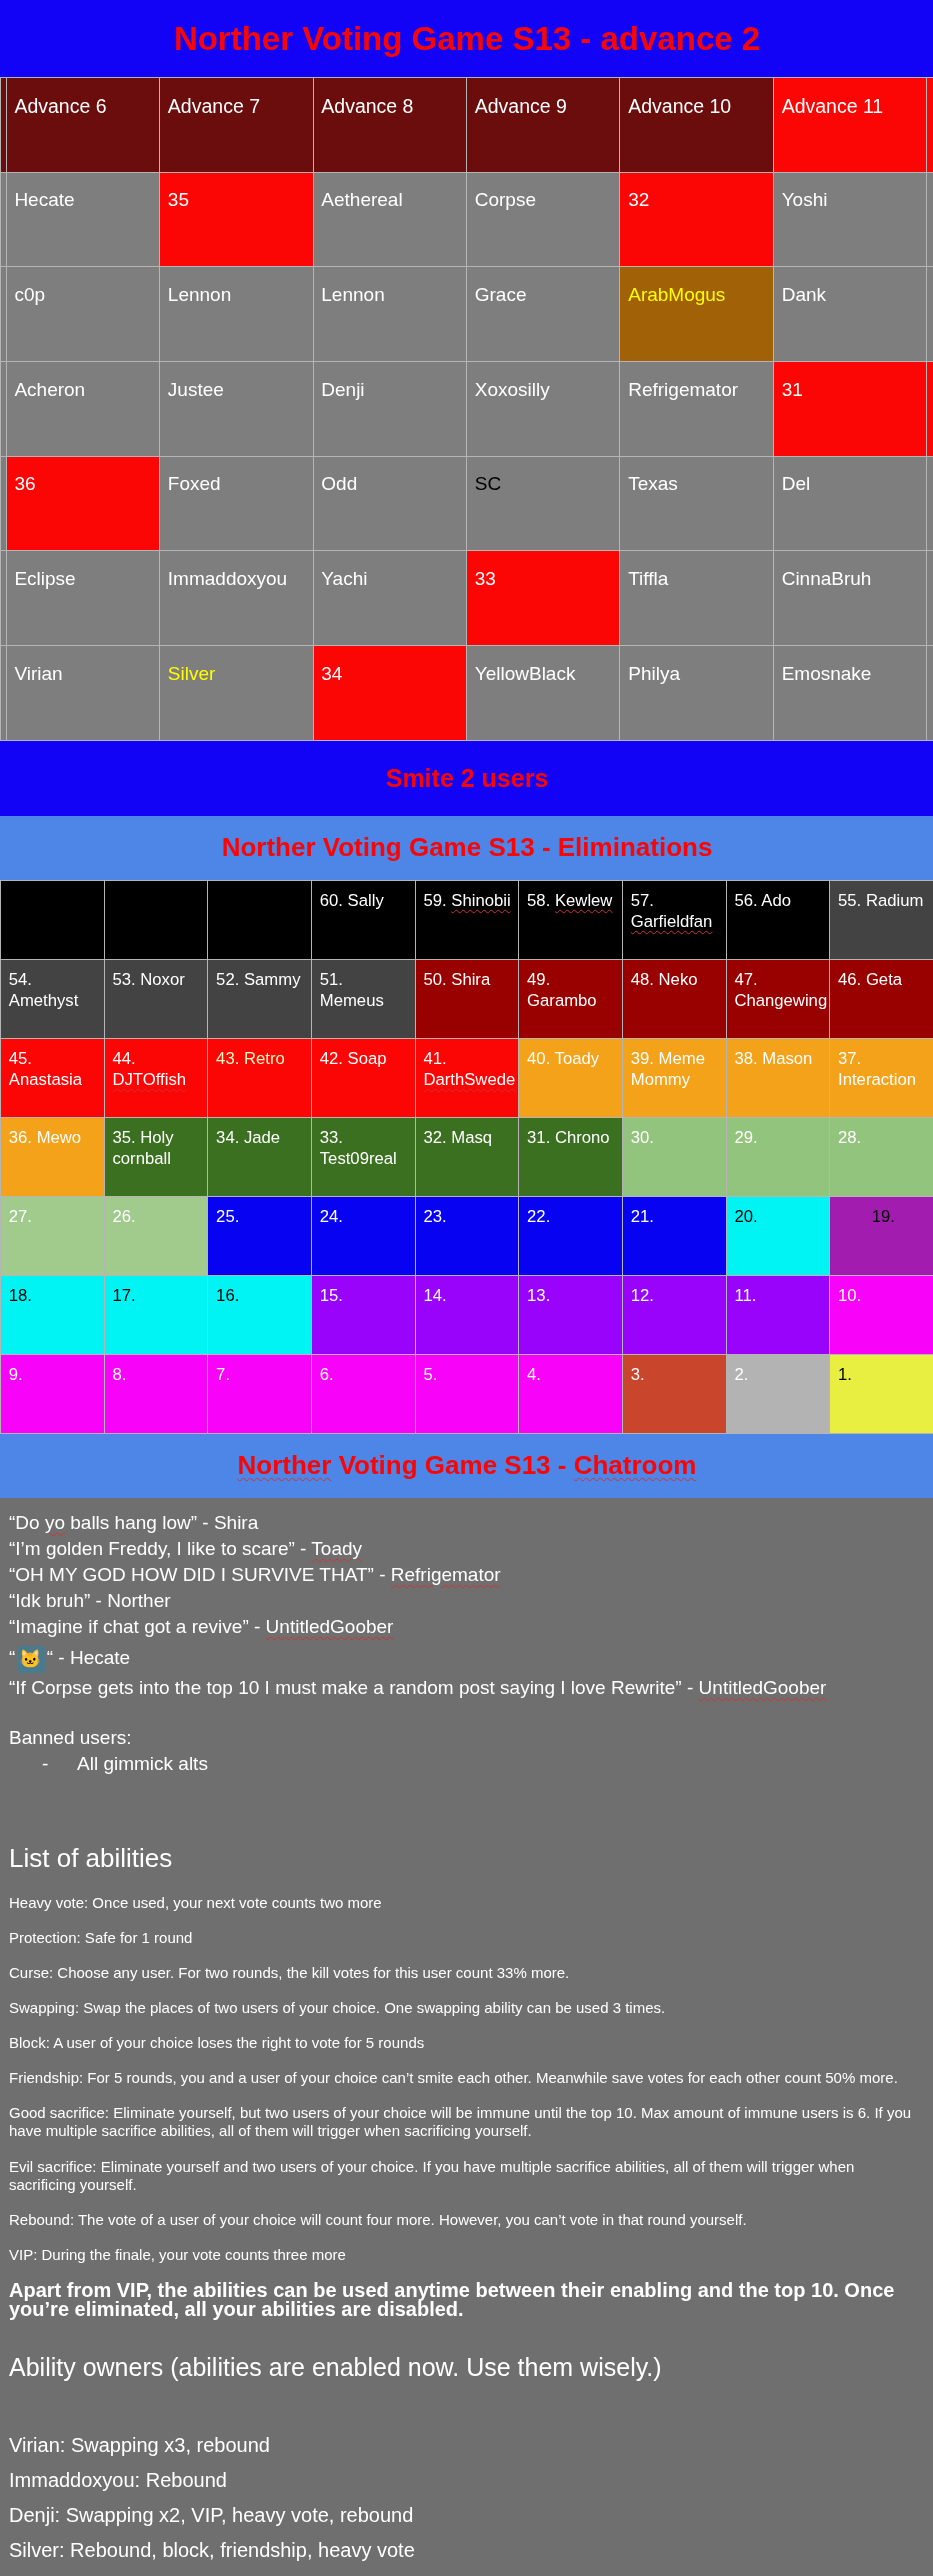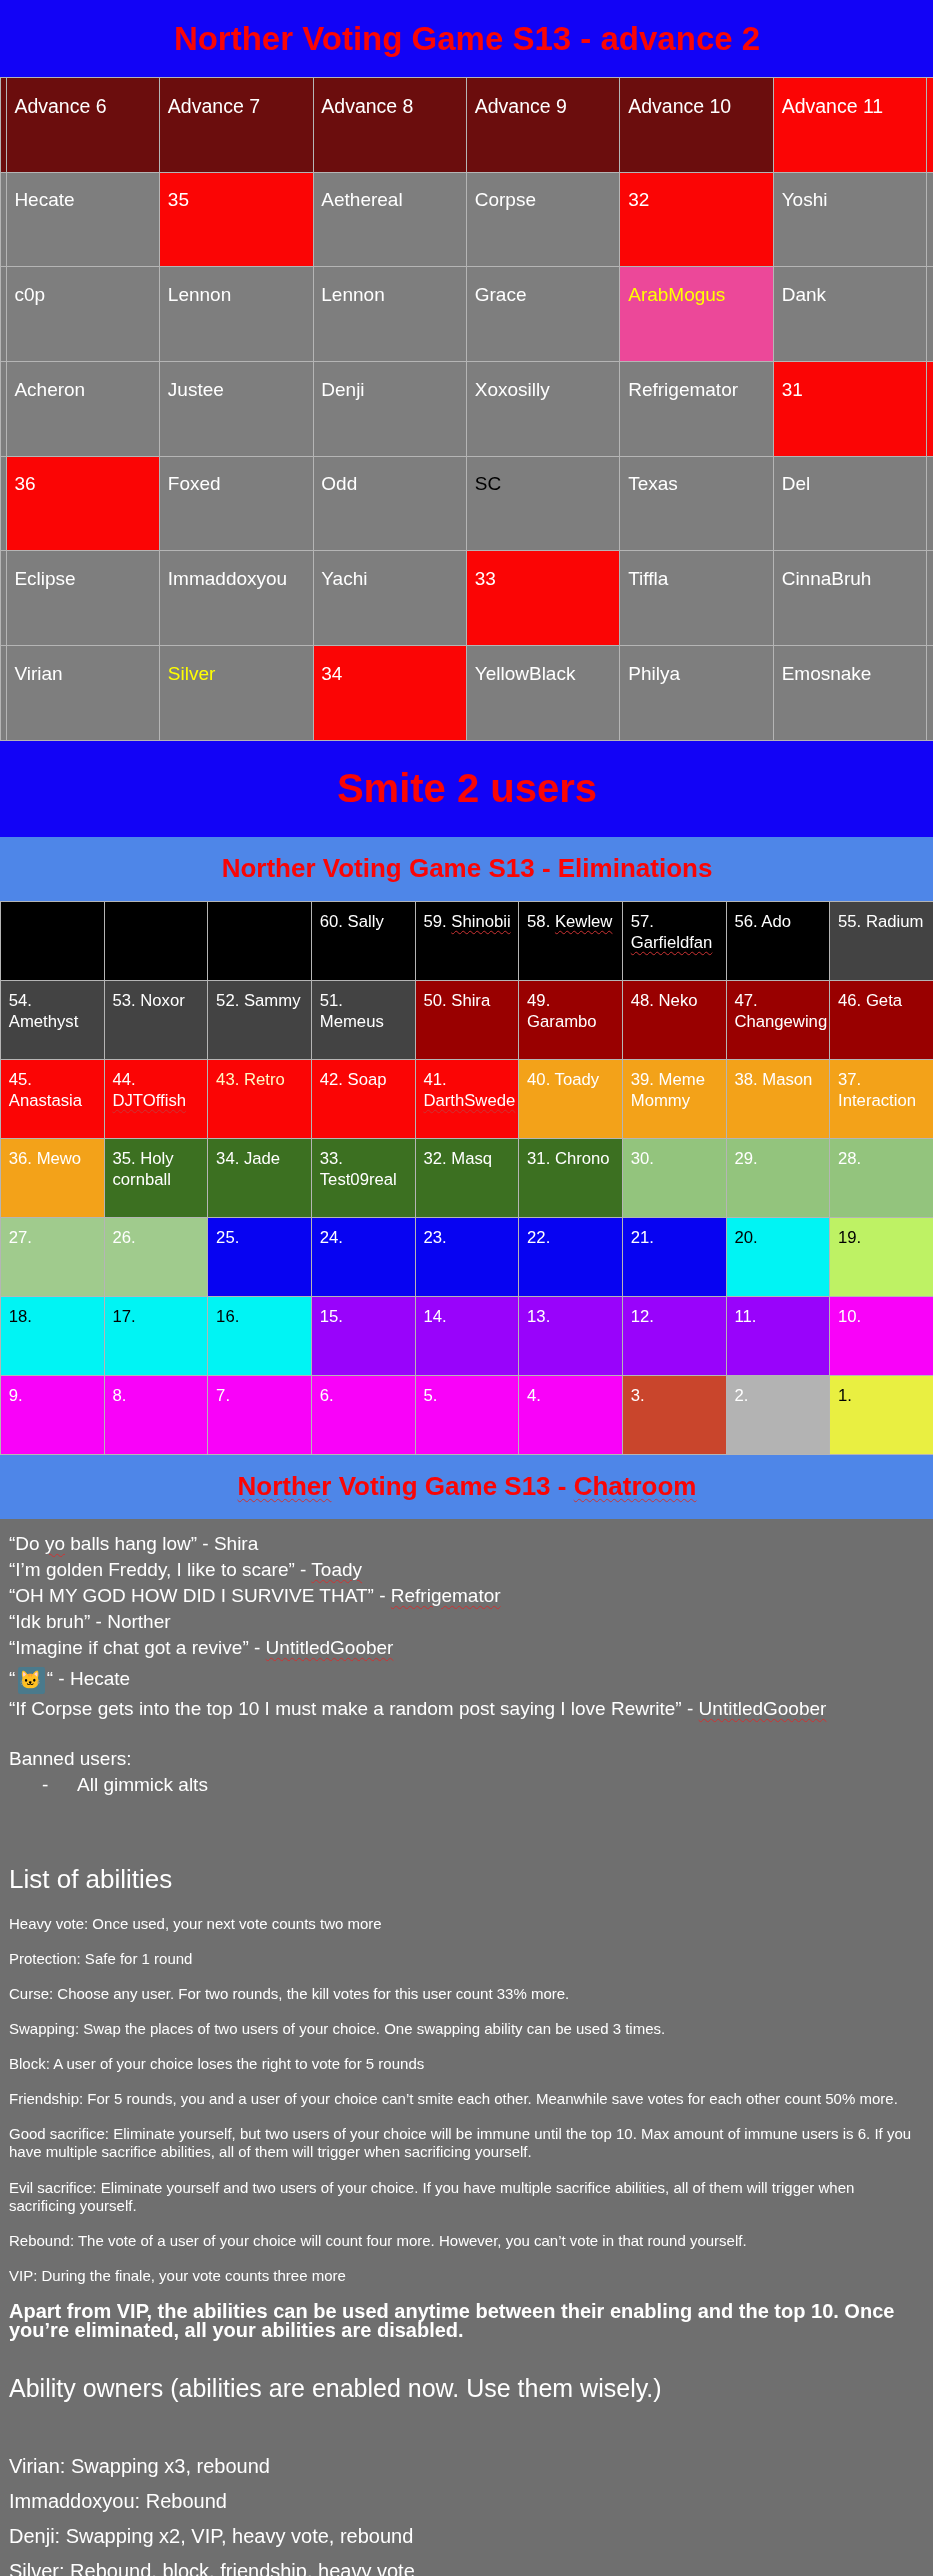--- a/index.html
+++ b/index.html
@@ -13,21 +13,21 @@
   .banner{
     width:100%;
     display:flex;align-items:center;justify-content:center;
     font-weight:bold;
     text-align:center;
   }
   .banner-blue{background:#1203f6;}
   .banner-cornflower{background:#4e86e8;}
   .banner-text{color:#fa0505;}
   .banner-top{height:77px;font-size:33px;}
-  .banner-smite{height:96px;font-size:40px;}
+  .banner-smite{height:75px;font-size:25px;}
   .banner-sub{height:64px;font-size:26px;}
   table{border-collapse:collapse;table-layout:fixed;width:934px;}
   td,th{
     border:1.1px solid #b5b5b5;
     vertical-align:top;
     overflow:hidden;
     font-weight:normal;
     text-align:left;
   }
   .adv-table td,.adv-table th{
@@ -119,21 +119,21 @@
         <td style="background: rgb(251, 5, 5); color: rgb(255, 255, 255);">32</td>
         <td style="background: rgb(126, 126, 126); color: rgb(255, 255, 255);">Yoshi</td>
         <td style="background: rgb(126, 126, 126);"></td>
       </tr>
       <tr>
         <td style="background: rgb(126, 126, 126);"></td>
         <td style="background: rgb(126, 126, 126); color: rgb(255, 255, 255);">c0p</td>
         <td style="background: rgb(126, 126, 126); color: rgb(255, 255, 255);">Lennon</td>
         <td style="background: rgb(126, 126, 126); color: rgb(255, 255, 255);">Lennon</td>
         <td style="background: rgb(126, 126, 126); color: rgb(255, 255, 255);">Grace</td>
-        <td style="background: #ec4899; color: rgb(255, 255, 0);">ArabMogus</td>
+        <td style="background: #a16207; color: rgb(255, 255, 0);">ArabMogus</td>
         <td style="background: rgb(126, 126, 126); color: rgb(255, 255, 255);">Dank</td>
         <td style="background: rgb(126, 126, 126);"></td>
       </tr>
       <tr>
         <td style="background: rgb(126, 126, 126);"></td>
         <td style="background: rgb(126, 126, 126); color: rgb(255, 255, 255);">Acheron</td>
         <td style="background: rgb(126, 126, 126); color: rgb(255, 255, 255);">Justee</td>
         <td style="background: rgb(126, 126, 126); color: rgb(255, 255, 255);">Denji</td>
         <td style="background: rgb(126, 126, 126); color: rgb(255, 255, 255);">Xoxosilly</td>
         <td style="background: rgb(126, 126, 126); color: rgb(255, 255, 255);">Refrigemator</td>
@@ -240,21 +240,21 @@
       </tr>
       <tr>
         <td style="background: rgb(160, 203, 141); color: rgb(255, 255, 255);"><span>27.</span></td>
         <td style="background: rgb(160, 203, 141); color: rgb(255, 255, 255);"><span>26.</span></td>
         <td style="background: rgb(7, 3, 242); color: rgb(255, 255, 255);"><span>25.</span></td>
         <td style="background: rgb(7, 3, 242); color: rgb(255, 255, 255);"><span>24.</span></td>
         <td style="background: rgb(7, 3, 242); color: rgb(255, 255, 255);"><span>23.</span></td>
         <td style="background: rgb(7, 3, 242); color: rgb(255, 255, 255);"><span>22.</span></td>
         <td style="background: rgb(7, 3, 242); color: rgb(255, 255, 255);"><span>21.</span></td>
         <td style="background: rgb(0, 244, 244); color: rgb(0, 0, 0);"><span>20.</span></td>
-        <td style="background: #bef264; color: rgb(0, 0, 0);"><span>19.</span></td>
+        <td style="background: #a21caf; color: rgb(0, 0, 0); text-align: center;"><span>19.</span></td>
       </tr>
       <tr>
         <td style="background: rgb(0, 244, 244); color: rgb(0, 0, 0);"><span>18.</span></td>
         <td style="background: rgb(0, 244, 244); color: rgb(0, 0, 0);"><span>17.</span></td>
         <td style="background: rgb(0, 244, 244); color: rgb(0, 0, 0);"><span>16.</span></td>
         <td style="background: rgb(153, 3, 251); color: rgb(255, 255, 255);"><span>15.</span></td>
         <td style="background: rgb(153, 3, 251); color: rgb(255, 255, 255);"><span>14.</span></td>
         <td style="background: rgb(153, 3, 251); color: rgb(255, 255, 255);"><span>13.</span></td>
         <td style="background: rgb(153, 3, 251); color: rgb(255, 255, 255);"><span>12.</span></td>
         <td style="background: rgb(153, 3, 251); color: rgb(255, 255, 255);"><span>11.</span></td>

